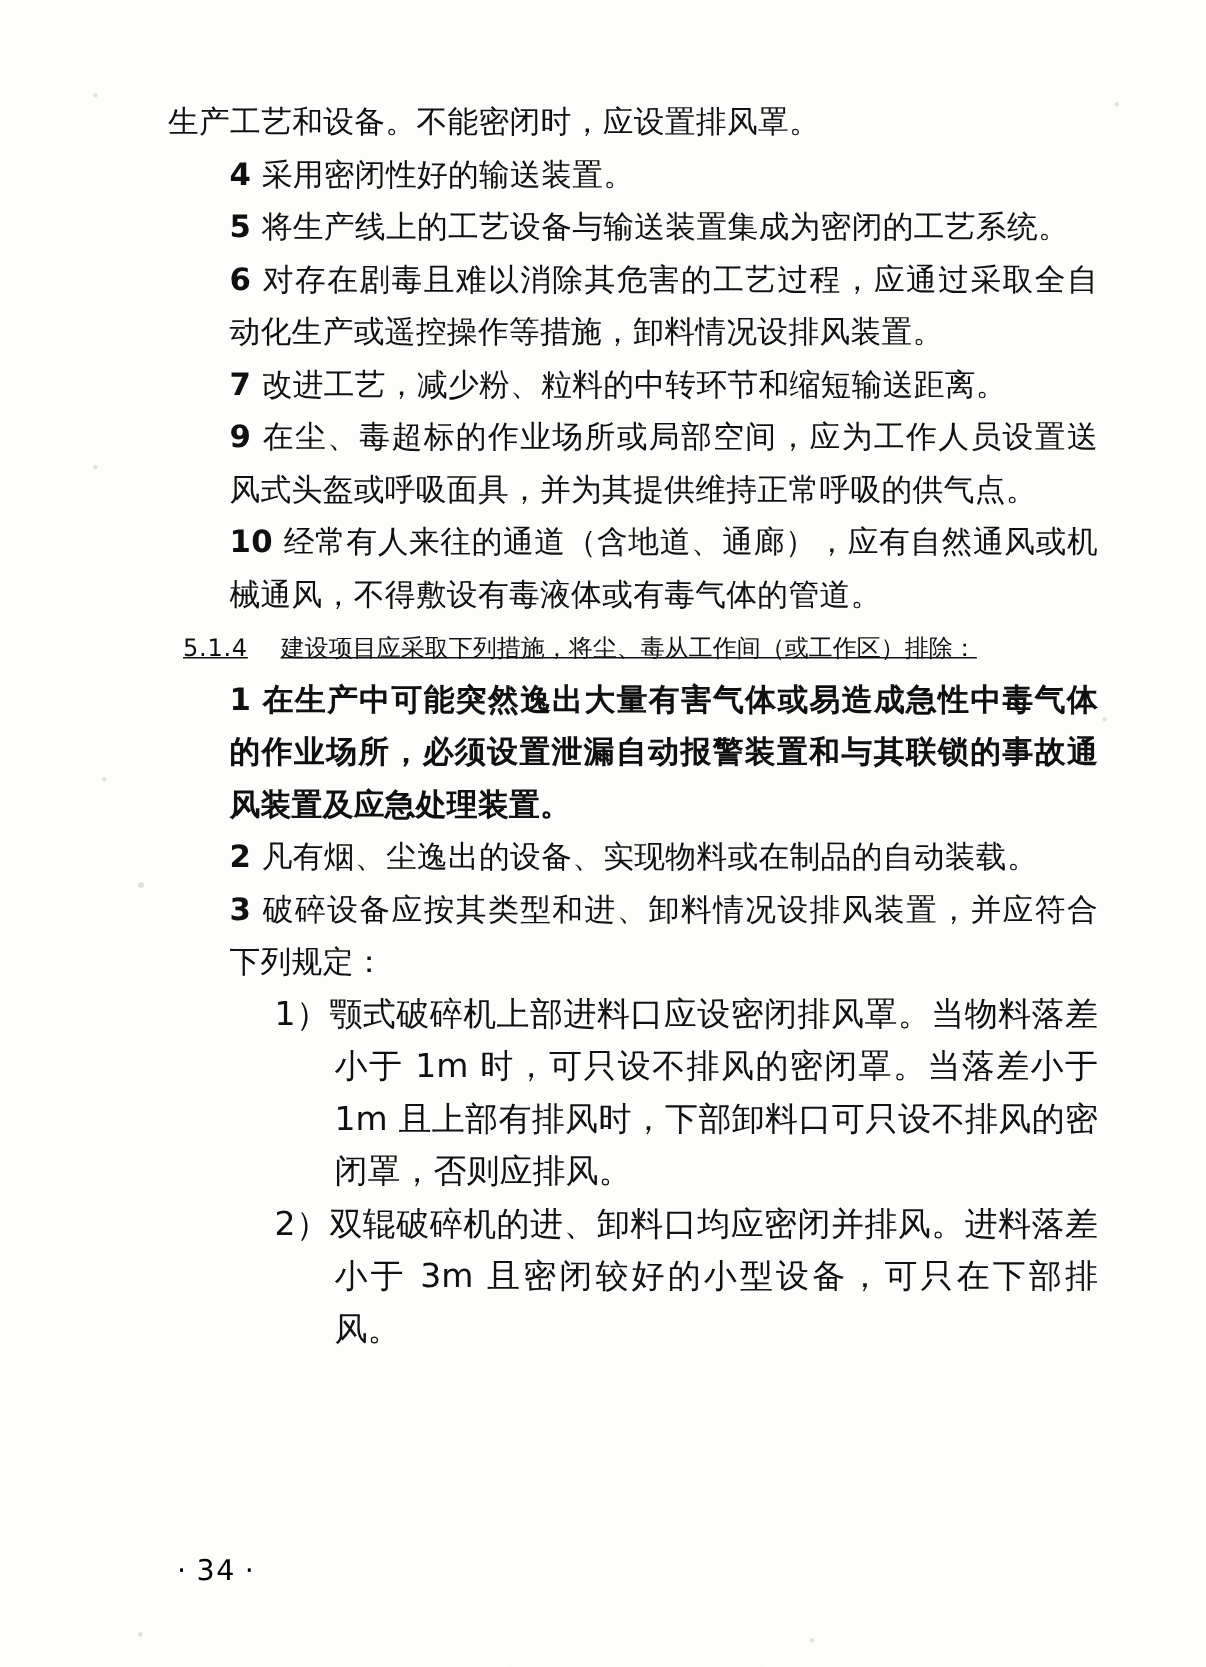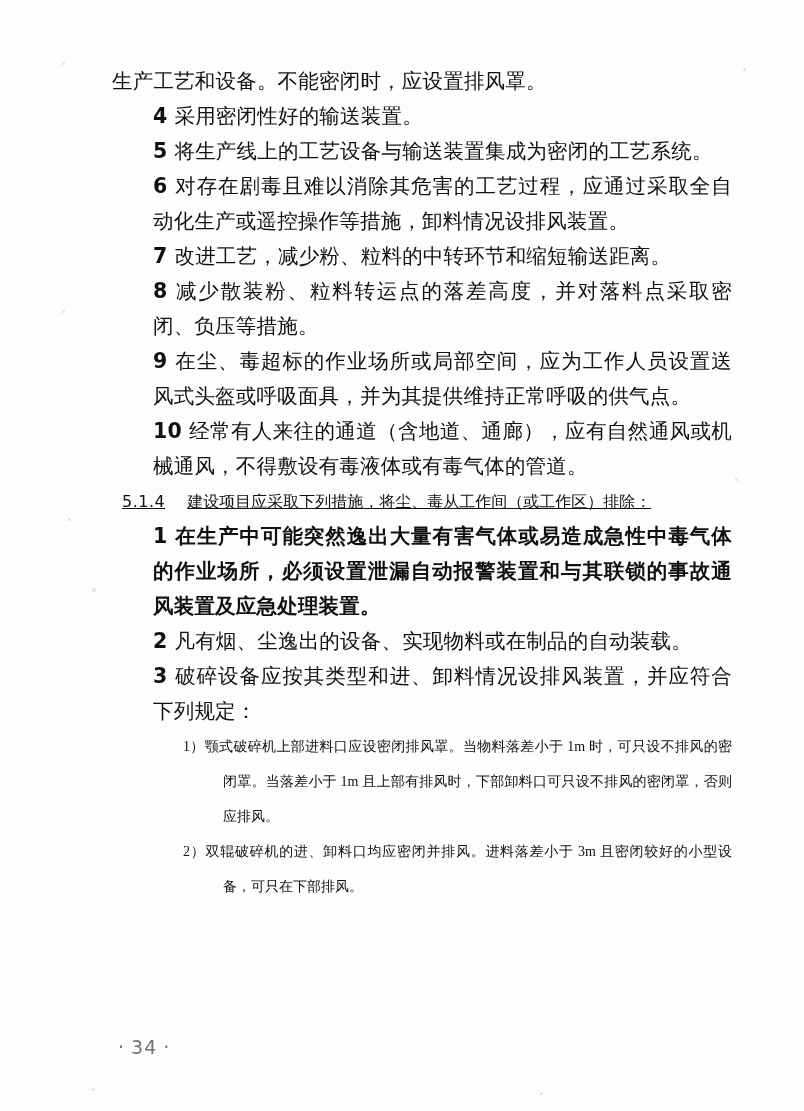--- a/index.html
+++ b/index.html
@@ -37,27 +37,26 @@
     text-justify: inter-character;
   }
   .num {
     font-weight: bold;
     padding-right: 7px;
   }
   .bold-body {
     font-weight: bold;
   }
   .hang2 {
-    font-size: 14px;
+    font-size: 22px;
     line-height: 35px;
     padding-left: 70px;
     text-indent: -40px;
     text-align: justify;
     text-justify: inter-character;
-    font-family: Liberation Serif, serif;
   }
   .clause {
     font-size: 16px;
     line-height: 35px;
     text-align: justify;
     text-justify: inter-character;
     text-decoration: underline;
   }
   .clause-no {
     letter-spacing: 0.5px;
@@ -65,21 +64,21 @@
   }
   .first-indent {
     padding-left: 41px;
   }
   .footer {
     position: absolute;
     left: 112px;
     top: 1036px;
     width: 620px;
     font-size: 19px;
-    color: #737373;
+    color: #000000;
     letter-spacing: 1px;
   }
   .dot {
     padding: 0 6px;
   }
   
   .speck {
     position: absolute;
     background: #c9c9c4;
     border-radius: 50%;
@@ -106,21 +105,20 @@
 
 
     <div class="para first-indent"><span class="num">4</span><span>采用密闭性好的输送装置。</span></div>
 
     <div class="para first-indent"><span class="num">5</span><span>将生产线上的工艺设备与输送装置集成为密闭的工艺系统。</span></div>
 
     <div class="para first-indent"><span class="num">6</span><span>对存在剧毒且难以消除其危害的工艺过程，应通过采取全自动化生产或遥控操作等措施，卸料情况设排风装置。</span></div>
 
     <div class="para first-indent"><span class="num">7</span><span>改进工艺，减少粉、粒料的中转环节和缩短输送距离。</span></div>
 
-    <div class="para first-indent"><span class="num">8</span><span>减少散装粉、粒料转运点的落差高度，并对落料点采取密闭、负压等措施。</span></div>
 
     <div class="para first-indent"><span class="num">9</span><span>在尘、毒超标的作业场所或局部空间，应为工作人员设置送风式头盔或呼吸面具，并为其提供维持正常呼吸的供气点。</span></div>
 
     <div class="para first-indent"><span class="num">10</span><span>经常有人来往的通道（含地道、通廊），应有自然通风或机械通风，不得敷设有毒液体或有毒气体的管道。</span></div>
 
     <div class="clause"><span class="clause-no"></span><span class="clause-no">5.1.4</span><span style="padding-left:12px">建设项目应采取下列措施，将尘、毒从工作间（或工作区）排除：</span></div>
 
     <div class="para first-indent bold-body"><span class="num">1</span><span>在生产中可能突然逸出大量有害气体或易造成急性中毒气体的作业场所，必须设置泄漏自动报警装置和与其联锁的事故通风装置及应急处理装置。</span></div>
 
     <div class="para first-indent"><span class="num">2</span><span>凡有烟、尘逸出的设备、实现物料或在制品的自动装载。</span></div>

